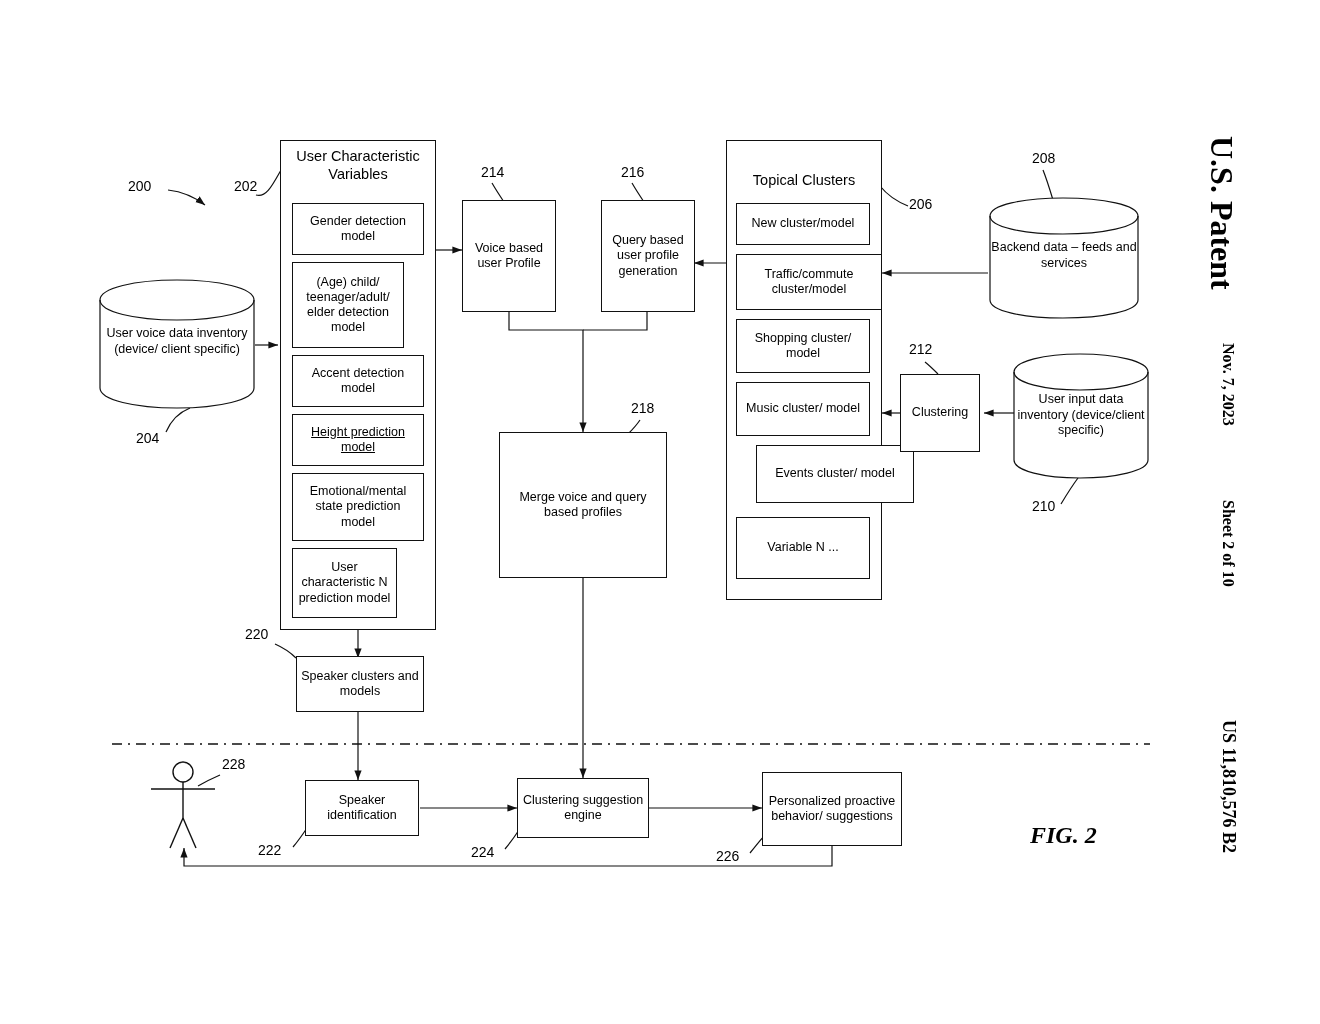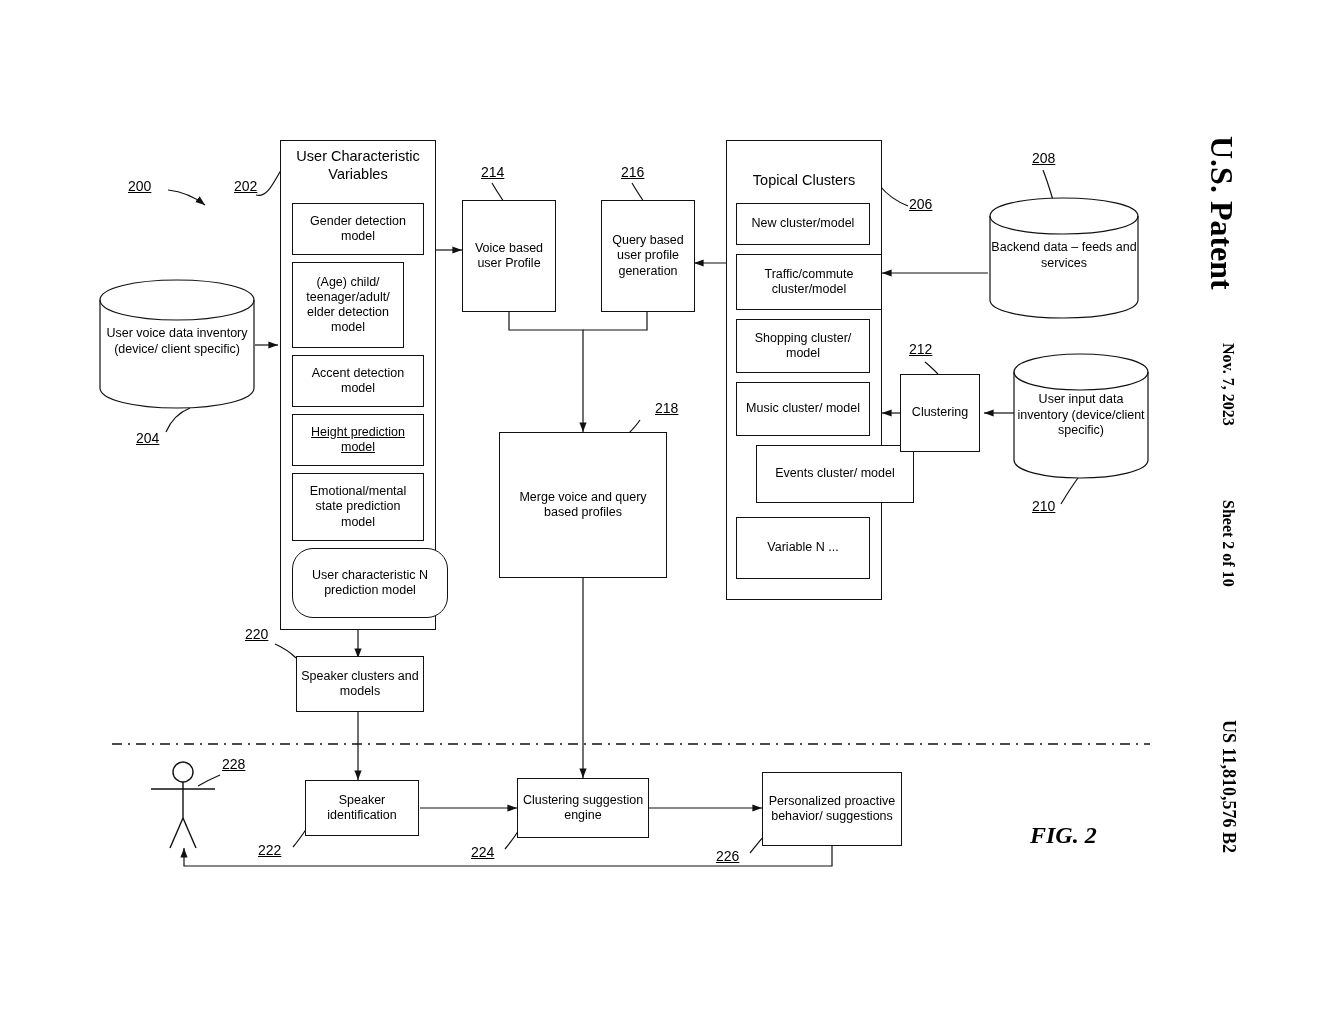--- a/index.html
+++ b/index.html
@@ -3,21 +3,21 @@
 <meta charset="utf-8">
 <style>
   html,body{margin:0;padding:0;background:#fff;}
   body{width:1320px;height:1024px;position:relative;font-family:"Liberation Sans",sans-serif;color:#000;overflow:hidden;}
   .page{position:absolute;left:0;top:0;width:1320px;height:1024px;}
   svg.wires{position:absolute;left:0;top:0;width:1320px;height:1024px;pointer-events:none;}
 
   .box{position:absolute;border:1px solid #111;background:#fff;display:flex;align-items:center;justify-content:center;text-align:center;font-size:12.5px;line-height:1.22;padding:2px 4px;box-sizing:border-box;}
   .group{position:absolute;border:1px solid #111;background:#fff;box-sizing:border-box;}
   .group-title{position:absolute;text-align:center;font-size:14.5px;line-height:1.22;width:100%;}
-  .ref{position:absolute;font-size:14px;text-decoration:underline;}
+  .ref{position:absolute;font-size:14px;}
   .sidetxt{position:absolute;font-weight:bold;transform-origin:left top;white-space:nowrap;}
   .figlabel{position:absolute;font-family:"Liberation Serif",serif;font-style:italic;font-weight:bold;font-size:24px;}
   .cyl{position:absolute;}
   .cyl .lbl{position:absolute;width:100%;text-align:center;font-size:12.5px;line-height:1.25;}
 </style>
 </head>
 <body>
 
 <div class="page">
 
@@ -134,21 +134,21 @@
     </div>
   <div class="box" style="left:292px;top:355px;width:132px;height:52px;">
       <span>Accent detection model</span>
     </div>
   <div class="box" style="left:292px;top:414px;width:132px;height:52px;text-decoration:underline;">
       <span>Height prediction model</span>
     </div>
   <div class="box" style="left:292px;top:473px;width:132px;height:68px;">
       <span>Emotional/mental state prediction model</span>
     </div>
-  <div class="box" style="left:292px;top:548px;width:156px;height:70px;border-radius:21px;">
+  <div class="box" style="left:292px;top:548px;width:105px;height:70px;">
       <span>User characteristic N prediction model</span>
     </div>
 
   <div class="group" style="left:726px;top:140px;width:156px;height:460px;">
     <div class="group-title" style="top:7px;margin-top:24px;">Topical Clusters</div>
   </div>
   <div class="box" style="left:736px;top:203px;width:134px;height:42px;">
       <span>New cluster/model</span>
     </div>
   <div class="box" style="left:736px;top:254px;width:146px;height:56px;">
@@ -195,21 +195,21 @@
 
   <div class="ref" style="left:128px;top:178px;">200</div>
   <div class="ref" style="left:234px;top:178px;">202</div>
   <div class="ref" style="left:136px;top:430px;">204</div>
   <div class="ref" style="left:909px;top:196px;">206</div>
   <div class="ref" style="left:1032px;top:150px;">208</div>
   <div class="ref" style="left:1032px;top:498px;">210</div>
   <div class="ref" style="left:909px;top:341px;">212</div>
   <div class="ref" style="left:481px;top:164px;">214</div>
   <div class="ref" style="left:621px;top:164px;">216</div>
-  <div class="ref" style="left:631px;top:400px;margin-left:24px;">218</div>
+  <div class="ref" style="left:631px;top:400px;">218</div>
   <div class="ref" style="left:245px;top:626px;">220</div>
   <div class="ref" style="left:258px;top:842px;">222</div>
   <div class="ref" style="left:471px;top:844px;">224</div>
   <div class="ref" style="left:716px;top:848px;">226</div>
   <div class="ref" style="left:222px;top:756px;">228</div>
 
   <div class="figlabel" style="left:1030px;top:822px;">FIG. 2</div>
 
   <div class="sidetxt" style="left:1240px;top:136px;font-family:'Liberation Serif',serif;font-size:32px;transform:rotate(90deg);">U.S. Patent</div>
   <div class="sidetxt" style="left:1237px;top:343px;font-family:'Liberation Serif',serif;font-size:16px;transform:rotate(90deg);">Nov. 7, 2023</div>

